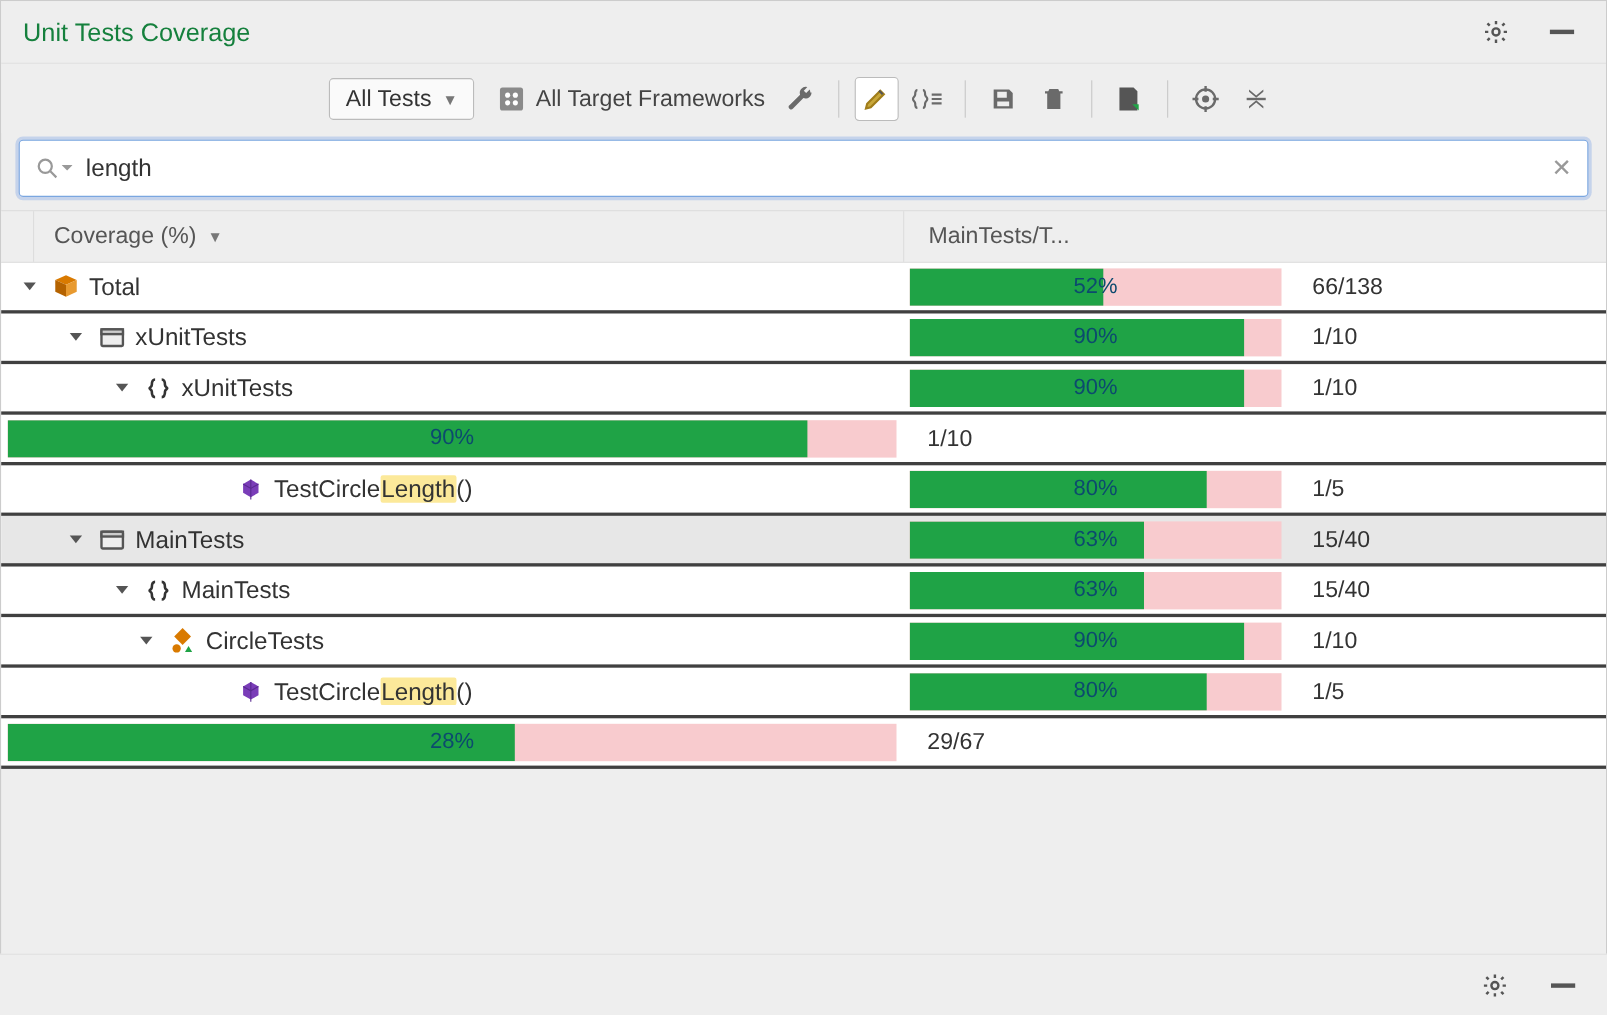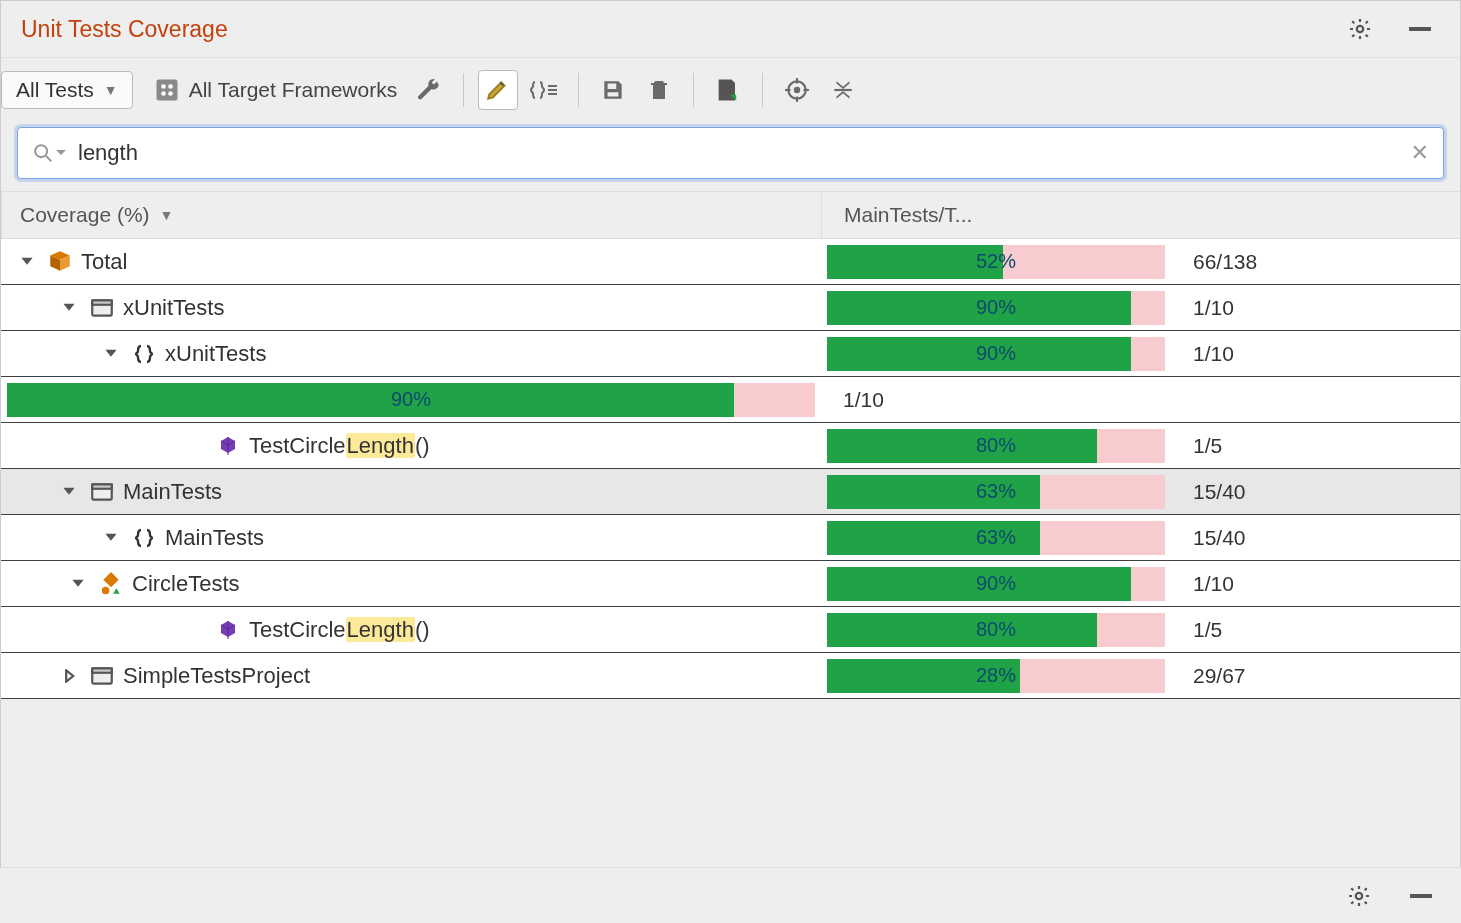--- a/index.html
+++ b/index.html
@@ -14,30 +14,31 @@
     border: 1px solid #ccc;
   }
   .header {
     display: flex;
     align-items: center;
     justify-content: space-between;
     padding: 8px 20px 8px 20px;
     background: #eeeeee;
     height: 56px;
   }
-  .header-title { font-size: 23px; color: #c2410c; }
+  .header-title { font-size: 23px; color: #15803d; }
   .header-icons { display: flex; gap: 20px; color: #6a6a6a; }
   .toolbar {
     display: flex;
     align-items: center;
     gap: 6px;
     padding: 8px 0;
     height: 64px;
     background: #eeeeee;
     border-top: 1px solid #e0e0e0;
+    justify-content: center;
   }
   .dropdown-btn {
     display: inline-flex;
     align-items: center;
     gap: 10px;
     background: #fafafa;
     border: 1px solid #bbb;
     border-radius: 4px;
     padding: 6px 14px;
     font-size: 21px;
@@ -88,29 +89,29 @@
     grid-template-columns: 820px 350px 1fr;
     border-top: 1px solid #ddd;
     border-bottom: 1px solid #ddd;
     background: #eeeeee;
     height: 48px;
     align-items: center;
     color: #555;
     font-size: 21px;
   }
   .col-symbol { padding-left: 20px; }
-  .col-cov { padding-left: 18px; border-left: 1px solid #ddd; height: 100%; display:flex; align-items:center; gap:10px; }
+  .col-cov { padding-left: 18px; border-left: 1px solid #ddd; height: 100%; display:flex; align-items:center; gap:10px;margin-left:29px; }
   .col-unc { padding-left: 22px; border-left: 1px solid #ddd; height: 100%; display:flex; align-items:center; white-space: nowrap; overflow:hidden; }
   .rows { background: #ffffff; }
   .row {
     display: grid;
     grid-template-columns: 820px 350px 1fr;
     height: 46px;
     align-items: center;
-    border-bottom: 1px solid #404040;
+    border-bottom: 3px solid #404040;
   }
   .row.alt { background: #e7e7e7; }
   .cell-symbol {
     display: flex;
     align-items: center;
     gap: 8px;
     padding-left: 14px;
     font-size: 22px;
     color: #333;
     white-space: nowrap;
@@ -424,21 +425,21 @@
       </div>
       <div class="cell-cov">
         <div class="bar">
           <div class="bar-fill" style="width: 63%;"></div>
           <div class="bar-label">63%</div>
         </div>
       </div>
       <div class="cell-unc">15/40</div>
     </div>
     <div class="row">
-      <div class="cell-symbol" style="padding-left: 65px;">
+      <div class="cell-symbol" style="padding-left: 120px;">
         <span class="expander">
           <svg width="14" height="14" viewBox="0 0 10 10" fill="#555">
             <path d="M1 2l4 5 4-5z"></path>
           </svg>
         </span>
         <span class="node-icon">
           <svg width="26" height="26" viewBox="0 0 24 24">
             <rect x="7" y="3" width="10" height="10" transform="rotate(45 12 8)" fill="#d97a00"></rect>
             <circle cx="7" cy="18" r="3.5" fill="#d97a00"></circle>
             <path d="M14 21l3-5 3 5h-6z" fill="#1fa346"></path>
@@ -468,34 +469,20 @@
       </div>
       <div class="cell-cov">
         <div class="bar">
           <div class="bar-fill" style="width: 80%;"></div>
           <div class="bar-label">80%</div>
         </div>
       </div>
       <div class="cell-unc">1/5</div>
     </div>
     <div class="row">
-      <div class="cell-symbol" style="padding-left: 56px;">
-        <span class="expander">
-          <svg width="14" height="14" viewBox="0 0 10 10" fill="none" stroke="#555" stroke-width="1.6">
-            <path d="M3 1l5 4-5 4z" fill="none"></path>
-          </svg>
-        </span>
-        <span class="node-icon">
-          <svg width="26" height="26" viewBox="0 0 24 24" fill="none" stroke="#555" stroke-width="2">
-            <rect x="3" y="5" width="18" height="14" rx="1" fill="#eee"></rect>
-            <rect x="3" y="5" width="18" height="4" fill="#ccc"></rect>
-          </svg>
-        </span>
-        <span>SimpleTestsProject</span>
-      </div>
       <div class="cell-cov">
         <div class="bar">
           <div class="bar-fill" style="width: 57%;"></div>
           <div class="bar-label">28%</div>
         </div>
       </div>
       <div class="cell-unc">29/67</div>
     </div>
   </div>
 

